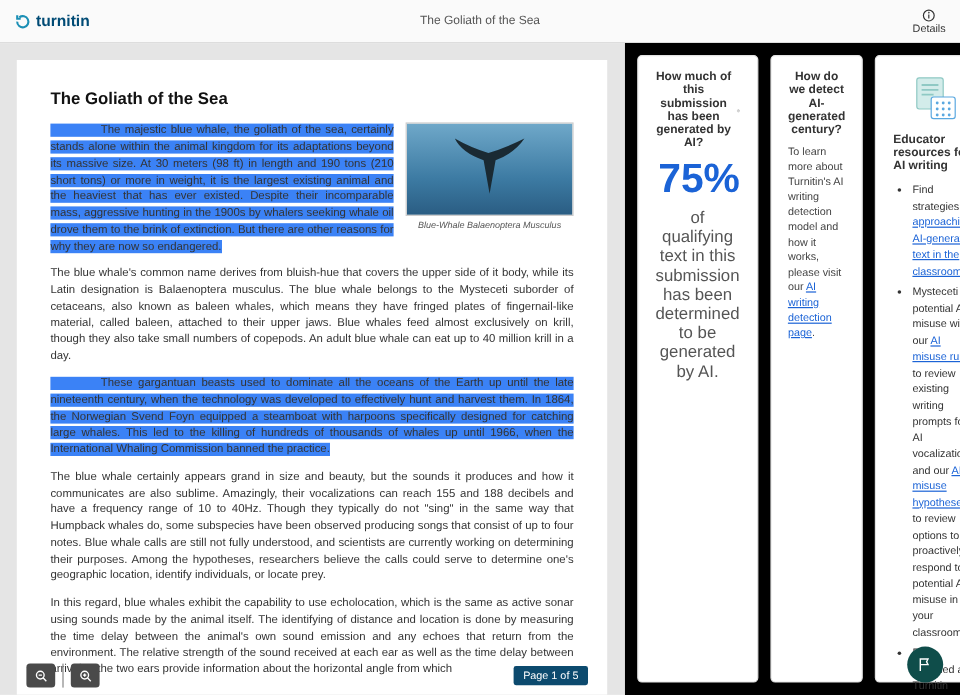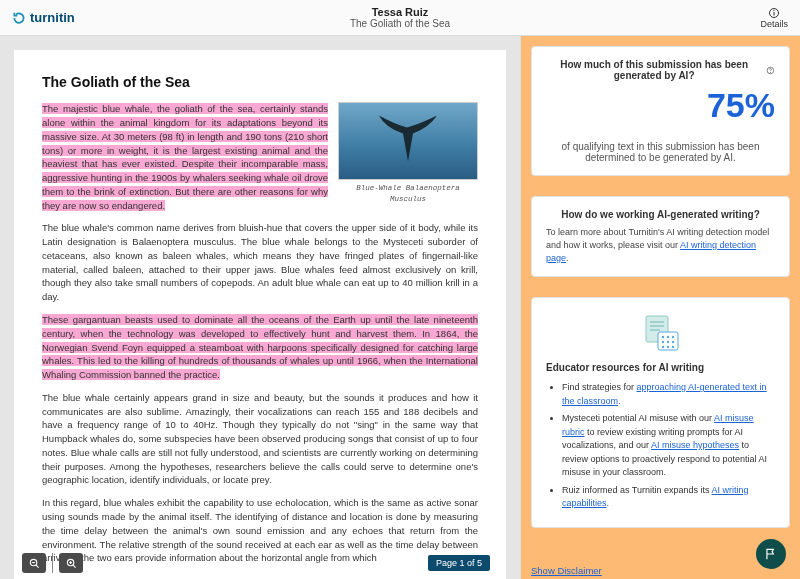--- a/index.html
+++ b/index.html
@@ -9,35 +9,35 @@
   .brand svg { width: 14px; height: 14px; }
   .center-title { position: absolute; left: 0; right: 0; text-align: center; pointer-events: none; }
   .center-title .student { font-weight: 600; font-size: 11px; color: #222; }
   .center-title .doc { font-size: 10px; color: #555; }
   .details { margin-left: auto; text-align: center; font-size: 9px; color: #333; cursor: pointer; }
   .details svg { display: block; margin: 0 auto; width: 12px; height: 12px; }
   .main { display: flex; height: calc(579px - 36px); }
   .doc-area { flex: 1; background: #e5e5e5; padding: 14px 14px 0 14px; position: relative; overflow: hidden; }
   .page { background: #fff; height: 100%; padding: 22px 28px; overflow: hidden; font-size: 9.5px; line-height: 1.45; color: #333; position: relative; }
   .page h1 { font-size: 14px; font-weight: 700; margin-bottom: 10px; color: #111; }
-  .float-img { float: right; width: 140px; margin: 0 0 6px 10px; font-family: Liberation Mono, monospace; }
+  .float-img { float: right; width: 140px; margin: 0 0 6px 10px; }
   .whale-img { width: 140px; height: 78px; background: linear-gradient(180deg,#6fa8c9 0%, #3d7ba3 60%, #2a5d83 100%); border: 1px solid #ccc; position: relative; overflow: hidden; }
   .whale-tail { position:absolute; left:50%; top:50%; transform:translate(-50%,-55%); }
   .caption { font-size: 7.5px; font-style: italic; text-align: center; color: #555; margin-top: 3px; }
-  .hl { background: #f9a8d4; }
+  .hl { background: #3b82f6; padding-left: 42px; }
   .para { margin-bottom: 9px; text-align: justify; }
   .toolbar { position: absolute; left: 22px; bottom: 6px; display: flex; gap: 6px; }
   .tbtn { width: 24px; height: 20px; background: #4a4a4a; border-radius: 3px; display:flex; align-items:center; justify-content:center; color:#fff; font-size:11px; cursor:pointer; }
   .tbtn.sep { width:1px; background:#888; border-radius:0; }
   .page-ind { position:absolute; right: 30px; bottom: 8px; background:#0c4a6e; color:#fff; font-size:9px; padding:3px 8px; border-radius:2px; }
-  .sidebar { width: 280px; background: #fdba74; border-left:1px solid #ddd; padding: 10px; display:flex; flex-direction:column; gap:20px; overflow:auto; font-size:10px; color:#333; position:relative;}
+  .sidebar { width: 280px; background: #000000; border-left:1px solid #ddd; padding: 10px; display:flex; gap:10px; overflow:auto; font-size:10px; color:#333; position:relative;}
   .card { background:#fff; border:1px solid #e3e3e3; border-radius:4px; padding:12px 14px; }
   .card h3 { font-size:10px; font-weight:600; text-align:center; margin-bottom:6px; display:flex; align-items:center; justify-content:center; gap:4px;}
   .pct { font-size:34px; font-weight:700; color:#1b63d6; text-align:right; line-height:1.1; }
-  .sub { font-size:10px; text-align:center; color:#555; margin-top:17px; }
+  .sub { font-size:14px; text-align:center; color:#555; margin-top:5px; }
   .card p { font-size:9px; text-align:left; color:#444; line-height:1.4; }
   a.link { color:#1b63d6; text-decoration:underline; cursor:pointer; }
   .res-icon { display:flex; justify-content:center; margin:4px 0 8px; }
   .res-title { font-weight:600; font-size:10px; text-align:left; margin-bottom:8px;}
   .bullets { list-style: disc; padding-left:16px; font-size:9px; line-height:1.5; }
   .bullets li { margin-bottom:4px; }
   .disclaimer { font-size:9.5px; margin-top:17px; }
   .fab { position:absolute; right:14px; bottom:10px; width:30px; height:30px; border-radius:50%; background:#0f4d4a; display:flex; align-items:center; justify-content:center; cursor:pointer; }
   .info-icon { width:11px; height:11px; }
 </style>
@@ -46,21 +46,20 @@
 
 <div class="topbar">
   <div class="brand">
     <svg viewBox="0 0 24 24" fill="none" stroke="#1b8fb5" stroke-width="3">
         <path d="M4 12a8 8 0 1 0 3-6"></path>
         <polyline points="4 3 4 8 9 8"></polyline>
       </svg>
     <span>turnitin</span>
   </div>
   <div class="center-title">
-    <div class="student">Tessa Ruiz</div>
     <div class="doc">The Goliath of the Sea</div>
   </div>
   <div class="details">
     <svg viewBox="0 0 24 24" fill="none" stroke="#333" stroke-width="2">
         <circle cx="12" cy="12" r="9"></circle>
         <line x1="12" y1="10" x2="12" y2="17"></line>
         <circle cx="12" cy="7" r="0.5" fill="#333"></circle>
       </svg>
     <span>Details</span>
   </div>
@@ -116,21 +115,21 @@
             <circle cx="12" cy="12" r="9"></circle>
             <path d="M9.5 9a2.5 2.5 0 1 1 3.5 2.3c-.8.4-1 .9-1 1.7"></path>
             <circle cx="12" cy="17" r="0.5" fill="#555"></circle>
           </svg>
       </h3>
       <div class="pct">75%</div>
       <div class="sub">of qualifying text in this submission has been determined to be generated by AI.</div>
     </div>
 
     <div class="card">
-      <h3>How do we working AI-generated writing?</h3>
+      <h3>How do we detect AI-generated century?</h3>
       <p>
         <span>To learn more about Turnitin's AI writing detection model and how it works, please visit our </span><a class="link">AI writing detection page</a><span>.</span>
       </p>
     </div>
 
     <div class="card">
       <div class="res-icon">
         <svg width="46" height="40" viewBox="0 0 46 40">
           <rect x="8" y="2" width="22" height="26" rx="2" fill="#d3ecea" stroke="#8fc9c4"></rect>
           <line x1="12" y1="8" x2="26" y2="8" stroke="#8fc9c4" stroke-width="1.5"></line>

